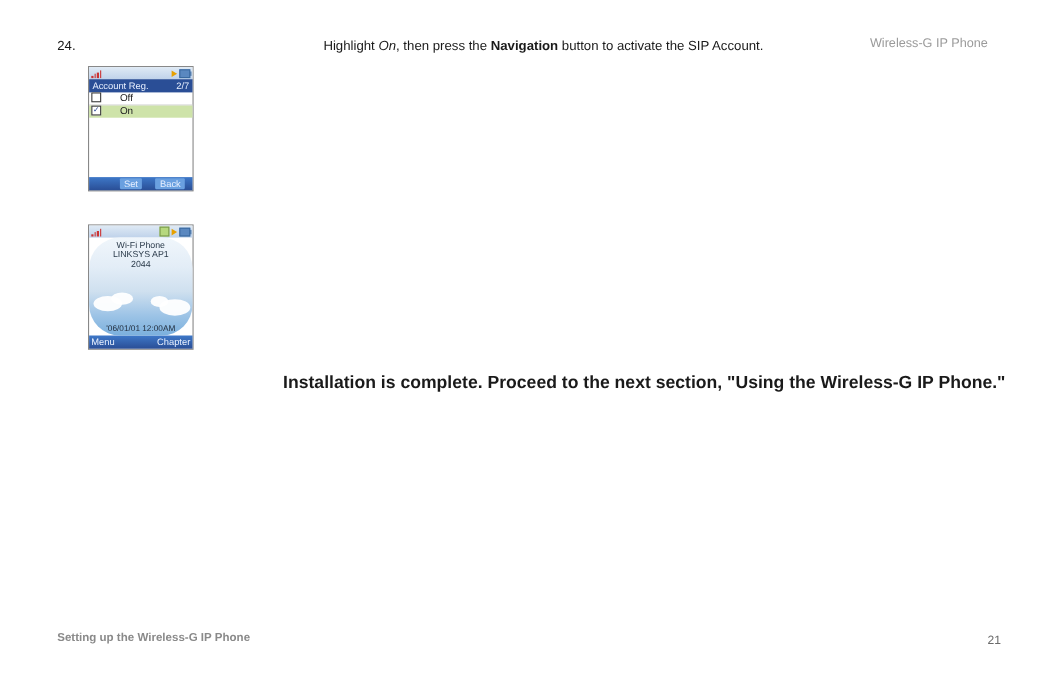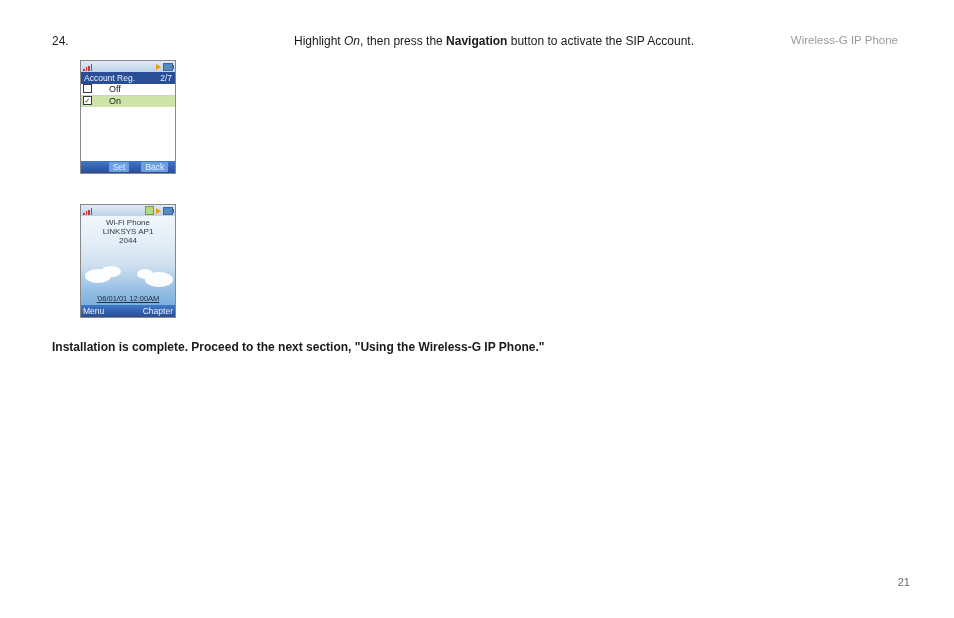--- a/index.html
+++ b/index.html
@@ -135,33 +135,34 @@
     margin-bottom: 22px;
   }
   .home-body {
     flex:1;
     background: linear-gradient(#f0f6fb 0%, #e3edf7 30%, #cfe0ef 55%, #9cc3e6 80%, #7bb0dd 100%);
     position:relative;
     text-align:center;
     color:#2a3a4a;
     font-size:8px;
     padding-top:2px;
+    border-radius:28px;
   }
   .cloud {
     position:absolute; background:#fff; border-radius:50%;
     opacity:.95;
   }
   .home-time {
     position:absolute; bottom:2px; left:0; right:0;
-    font-size:7.5px; color:#243040;text-decoration:underline;
+    font-size:7.5px; color:#243040;
   }
 
   .completion {
-    text-align:left;
-    font-size:12px;
+    text-align:right;
+    font-size:16px;
     font-weight:bold;
     margin-top: 16px;
   }
 
   .footer {
     position:absolute;
     left: 52px; right: 44px; bottom: 30px;
     display:flex; justify-content:space-between; align-items:flex-end;
   }
   .footer-left {
@@ -255,17 +256,18 @@
       <span>Menu</span>
       <span></span>
       <span>Chapter</span>
     </div>
   </div>
 
   <div class="completion">Installation is complete. Proceed to the next section, "Using the Wireless-G IP Phone."</div>
 
   <div class="footer">
     <div class="footer-left">
+      <div>Setting up the Wireless-G IP Phone</div>
     </div>
     <div class="footer-right">21</div>
   </div>
 
 </div>
 
 </body></html>

